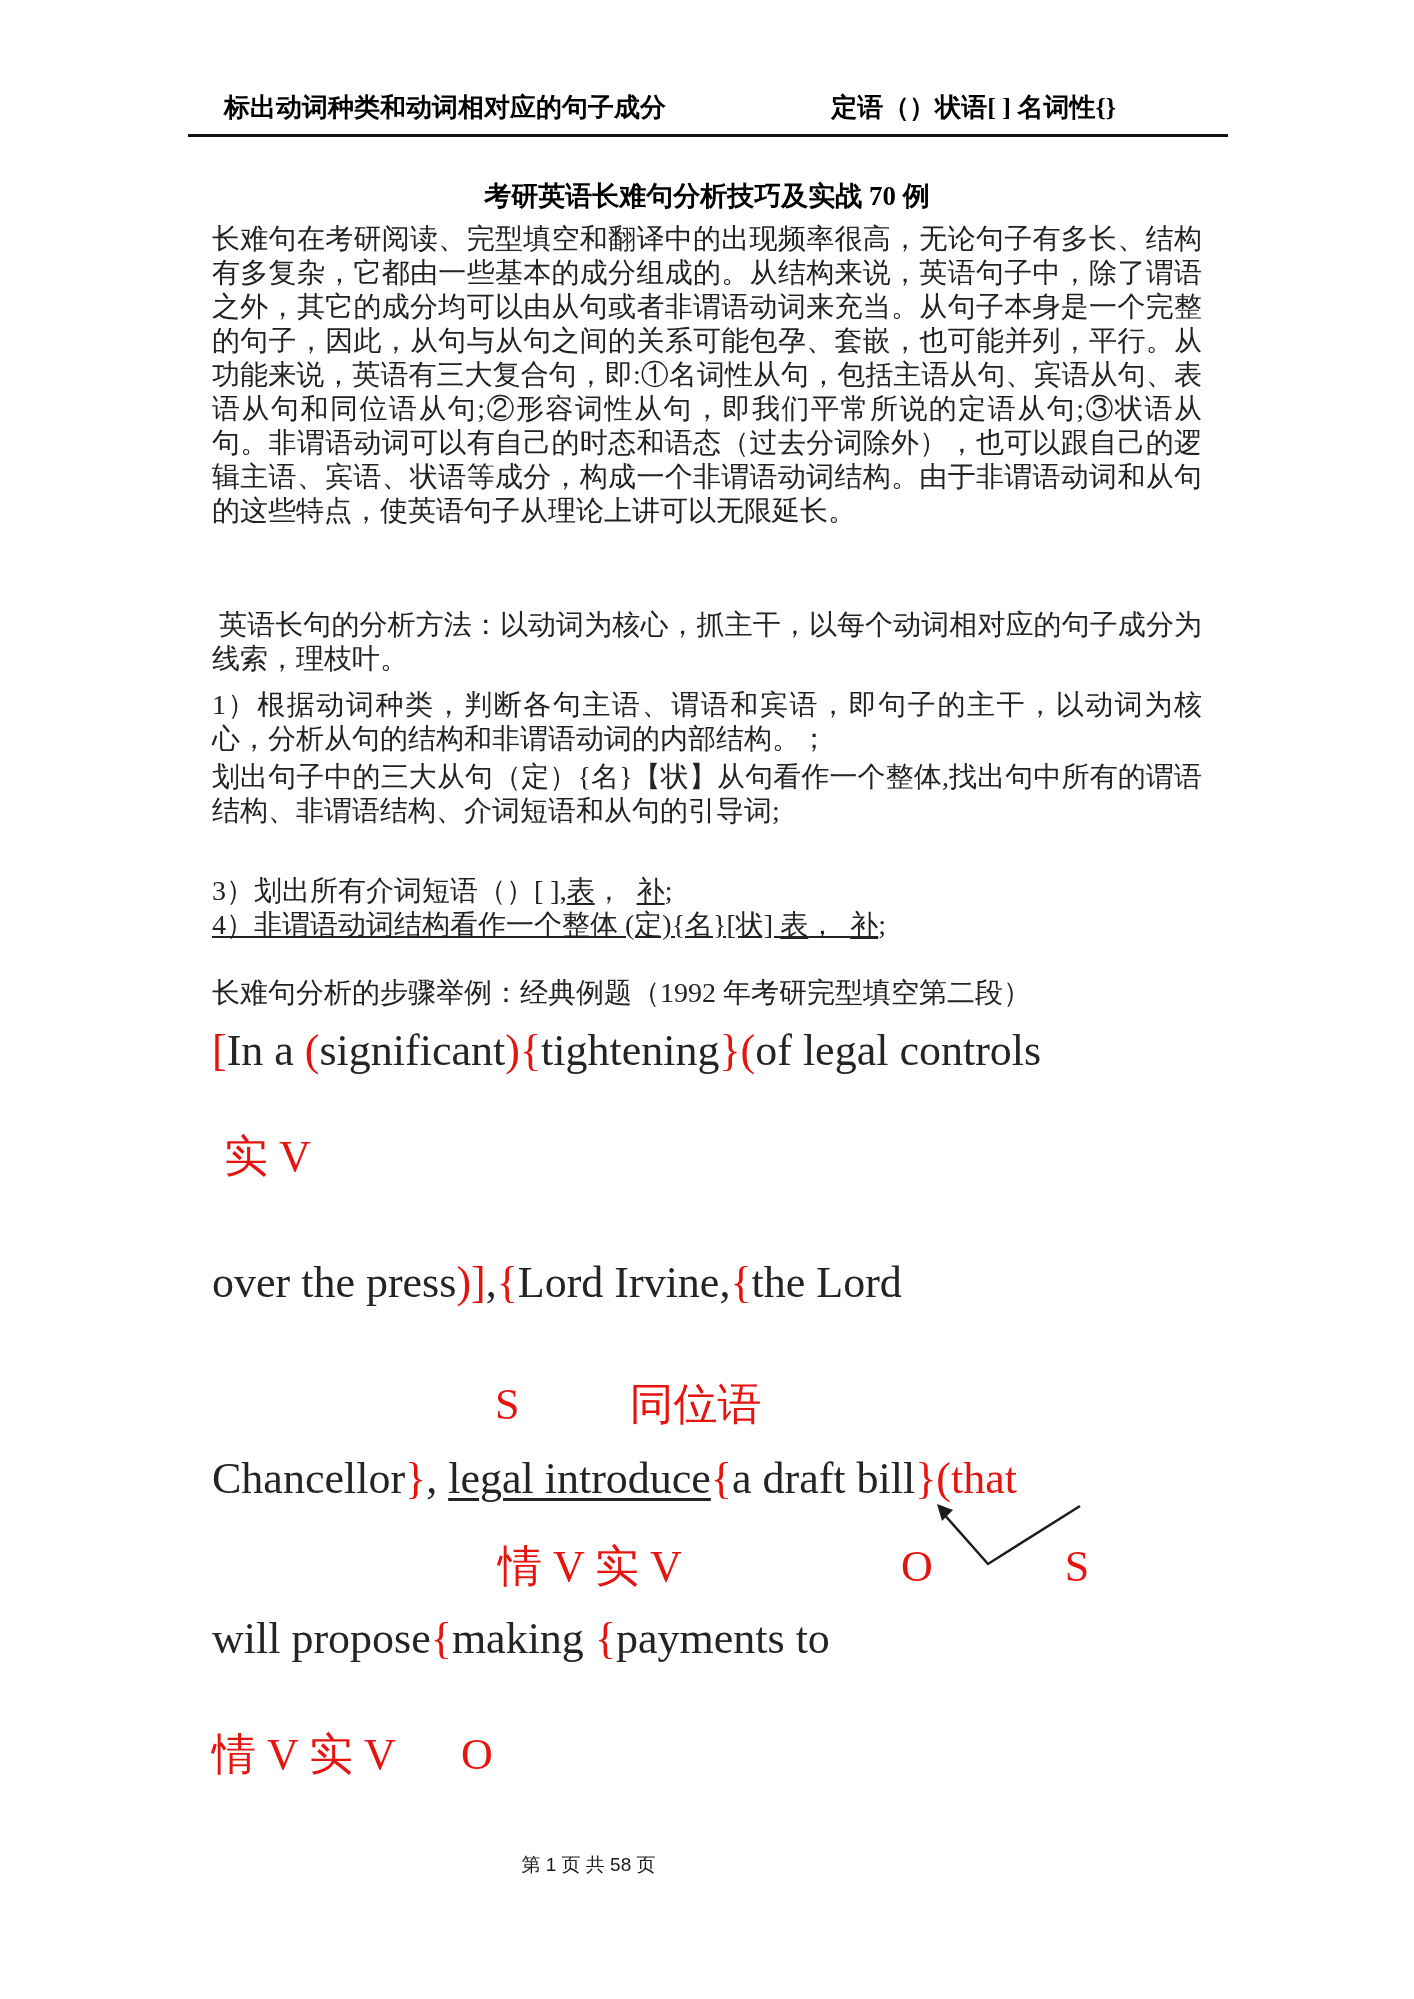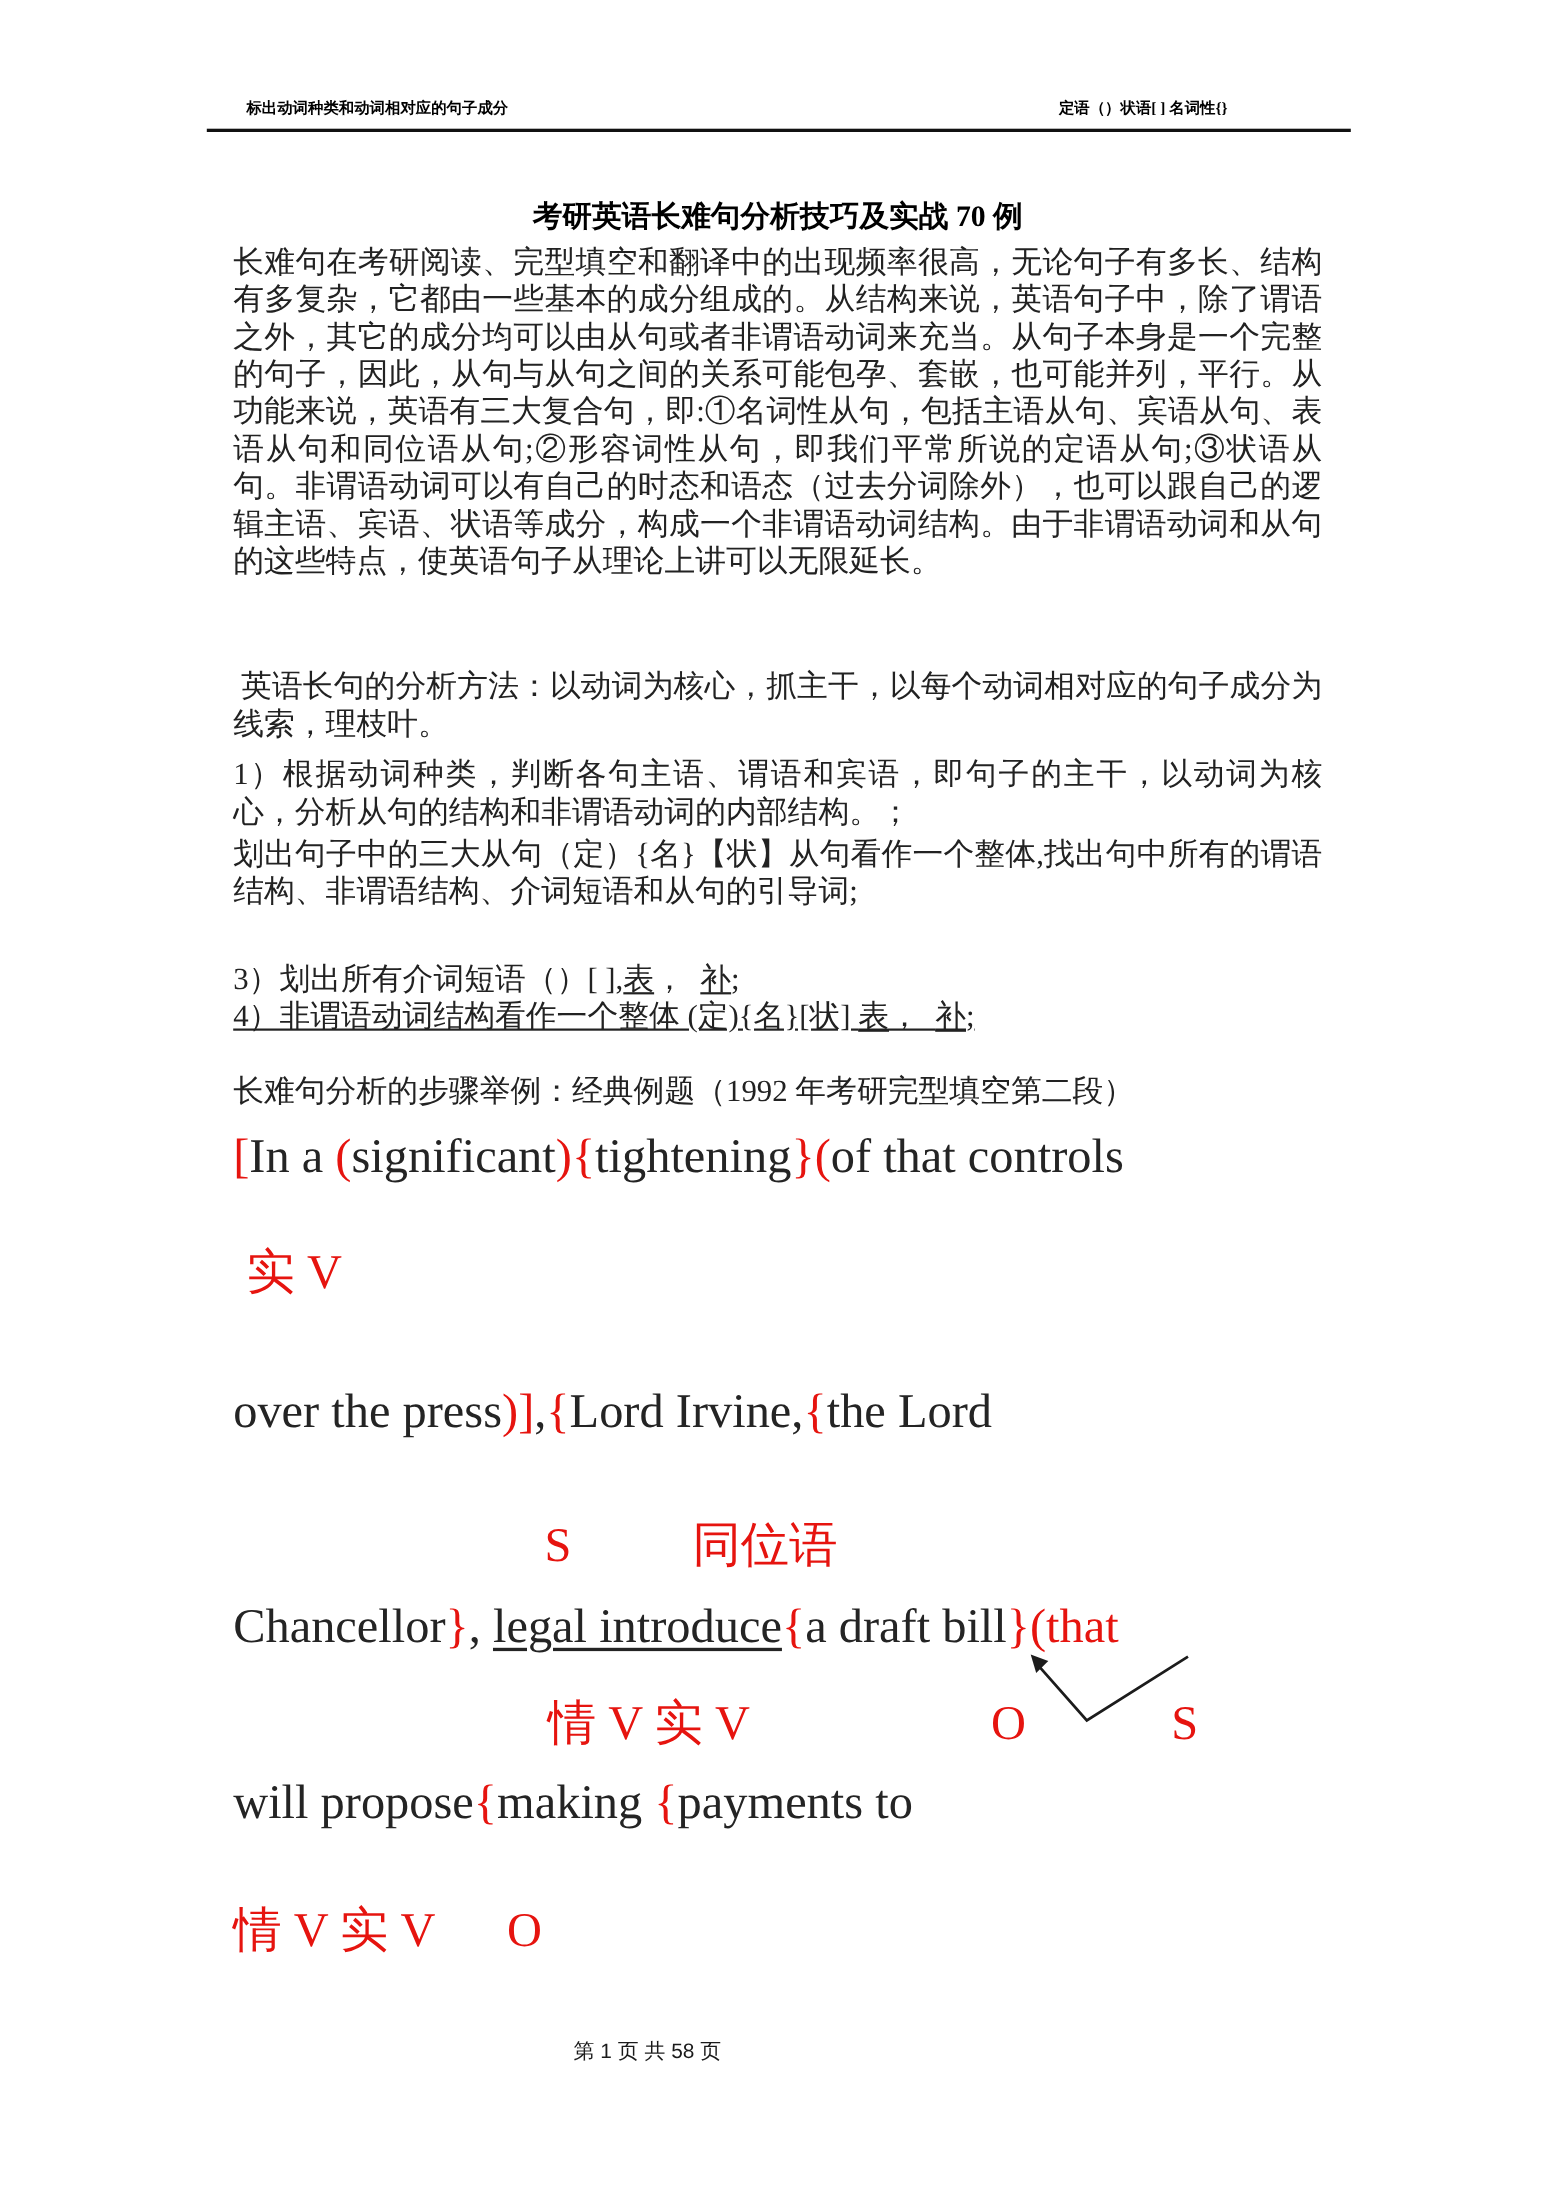--- a/index.html
+++ b/index.html
@@ -12,21 +12,21 @@
     color: #222222;
   }
   .abs { position: absolute; }
 
   
   .page-header {
     left: 188px; top: 90px; width: 1040px;
     border-bottom: 3px solid #111;
     padding-bottom: 9px;
     display: flex; justify-content: space-between;
-    font-weight: bold; font-size: 14px; color: #000;
+    font-weight: bold; font-size: 26px; color: #000;
   }
   .page-header .hl { margin-left: 36px; }
   .page-header .hr { margin-right: 112px; }
 
   
   .doc-title {
     left: 212px; top: 146px; width: 990px;
     text-align: center; padding-right: 120px; box-sizing: content-box;
     font-size: 27px; font-weight: bold; color: #000; margin-top: 32px;
   }
@@ -78,21 +78,21 @@
 <div class="abs para" style="top:688px;">1）根据动词种类，判断各句主语、谓语和宾语，即句子的主干，以动词为核心，分析从句的结构和非谓语动词的内部结构。；</div>
 
 <div class="abs para" style="top:760px;">划出句子中的三大从句（定）{名}【状】从句看作一个整体,找出句中所有的谓语结构、非谓语结构、介词短语和从句的引导词;</div>
 
 <div class="abs para pre" style="top:874px;"><span>3）划出所有介词短语（）[ ],</span><span class="u">表</span><span>，  </span><span class="u">补</span><span>;</span></div>
 
 <div class="abs para pre" style="top:908px;text-decoration:underline;"><span>4）非谓语动词结构看作一个整体 (定){名}[状] </span><span class="u">表</span><span>，  </span><span class="u">补</span><span>;</span></div>
 
 <div class="abs para" style="top:976px;">长难句分析的步骤举例：经典例题（1992 年考研完型填空第二段）</div>
 
-<div class="abs ex" style="top:1022px;"><span class="red">[</span><span>In a </span><span class="red">(</span><span>significant</span><span class="red">)</span><span class="red">{</span><span>tightening</span><span class="red">}</span><span class="red">(</span><span>of that controls</span></div>
+<div class="abs ex" style="top:1022px;"><span class="red">[</span><span>In a </span><span class="red">(</span><span>significant</span><span class="red">)</span><span class="red">{</span><span>tightening</span><span class="red">}</span><span class="red">(</span><span>of legal controls</span></div>
 <div class="abs ex" style="top:1128px;margin-left:12px;"><span class="red">实 V</span></div>
 <div class="abs ex" style="top:1254px;"><span>over the press</span><span class="red">)]</span><span>,</span><span class="red">{</span><span>Lord Irvine,</span><span class="red">{</span><span>the Lord</span></div>
 <div class="abs ex ex-indent-s" style="top:1376px;"><span class="red">S          同位语</span></div>
 <div class="abs ex" style="top:1450px;"><span>Chancellor</span><span class="red">}</span><span>, </span><span class="u">legal introduce</span><span class="red">{</span><span>a draft bill</span><span class="red">}</span><span class="red">(that</span></div>
 
 <div class="abs arrow-wrap">
   <svg width="160" height="78" viewBox="0 0 160 78" xmlns="http://www.w3.org/2000/svg">
     <polyline points="12,14 58,66 150,8" fill="none" stroke="#1c1c1c" stroke-width="2.5"></polyline>
     <polygon points="7,6 23,12 12,23" fill="#1c1c1c"></polygon>
   </svg>

